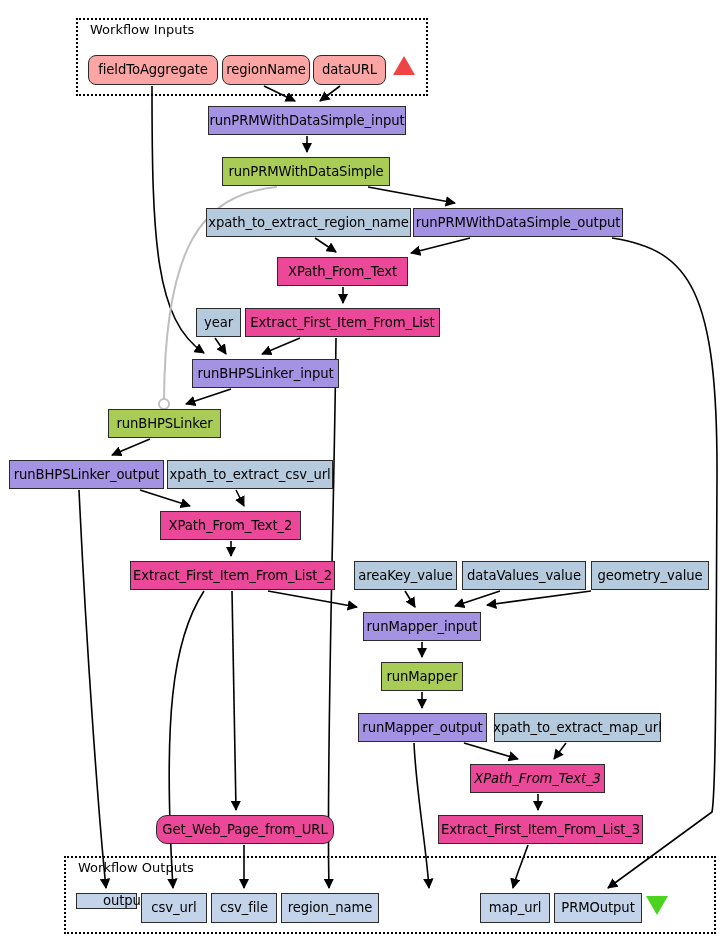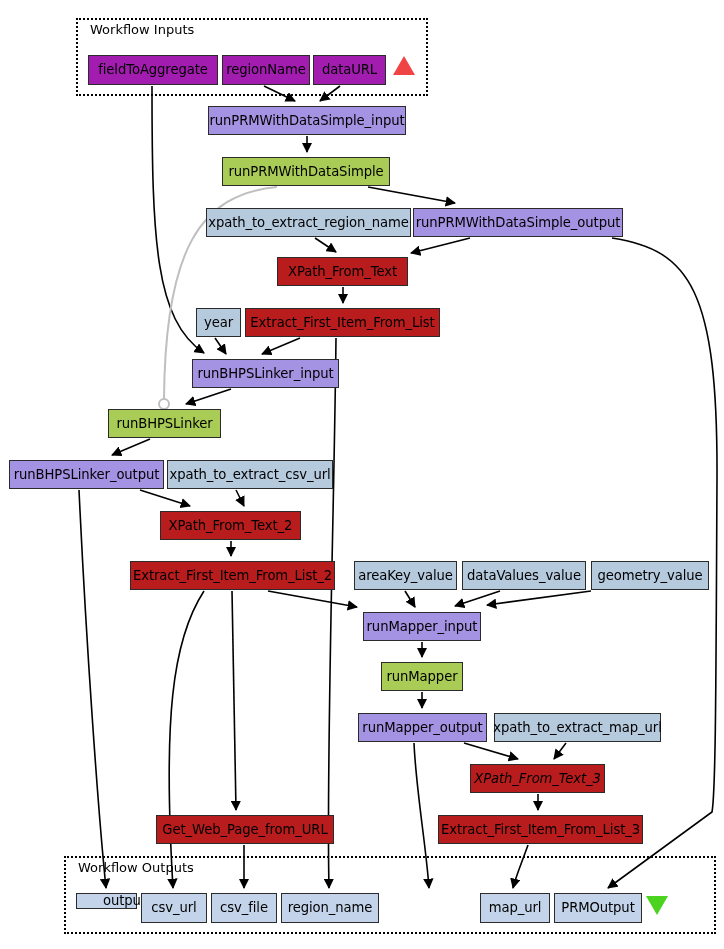--- a/index.html
+++ b/index.html
@@ -43,26 +43,26 @@
     display: flex;
     align-items: center;
     justify-content: center;
     font-size: 13.2px;
     line-height: 14px;
     color: #000000;
     white-space: nowrap;
     text-align: center;
     letter-spacing: -0.1px;
   }
-  .n-input    { background: #a21caf; }
+  .n-input    { background: #fca5a5; border-radius: 8px; }
   .n-output   { background: #c3d4ea; }
   .n-constant { background: #b6cade; }
   .n-port     { background: #a492e2; }
   .n-proc     { background: #a8cc55; }
-  .n-service  { background: #b91c1c; }
+  .n-service  { background: #ec4899; }
   .tri {
     position: absolute;
     width: 0;
     height: 0;
   }
   .tri-up {
     border-left: 11px solid transparent;
     border-right: 11px solid transparent;
     border-bottom: 19px solid #f04343;
   }
@@ -161,21 +161,21 @@
   <div class="node n-constant" style="left:354px; top:561px; width:103px; height:29px;">areaKey_value</div>
   <div class="node n-constant" style="left:462px; top:561px; width:124px; height:29px;">dataValues_value</div>
   <div class="node n-constant" style="left:591px; top:561px; width:118px; height:29px;">geometry_value</div>
 
   <div class="node n-port" style="left:363px; top:612px; width:118px; height:29px;">runMapper_input</div>
   <div class="node n-proc" style="left:381px; top:662px; width:82px; height:29px;">runMapper</div>
   <div class="node n-port" style="left:358px; top:713px; width:129px; height:29px;">runMapper_output</div>
   <div class="node n-constant" style="left:494px; top:713px; width:167px; height:29px;">xpath_to_extract_map_url</div>
 
   <div class="node n-service" style="left:470px; top:764px; width:135px; height:29px;font-style:italic;">XPath_From_Text_3</div>
-  <div class="node n-service" style="left:156px; top:815px; width:178px; height:29px;">Get_Web_Page_from_URL</div>
+  <div class="node n-service" style="left:156px; top:815px; width:178px; height:29px;border-radius:11px;">Get_Web_Page_from_URL</div>
   <div class="node n-service" style="left:438px; top:815px; width:205px; height:29px;">Extract_First_Item_From_List_3</div>
 
   <div class="node n-output" style="left:76px; top:893px; width:61px; height:16px;padding-left:36px;">output</div>
   <div class="node n-output" style="left:141px; top:893px; width:66px; height:30px;">csv_url</div>
   <div class="node n-output" style="left:211px; top:893px; width:66px; height:30px;">csv_file</div>
   <div class="node n-output" style="left:281px; top:893px; width:98px; height:30px;">region_name</div>
   <div class="node n-output" style="left:480px; top:893px; width:70px; height:30px;">map_url</div>
   <div class="node n-output" style="left:554px; top:893px; width:88px; height:30px;">PRMOutput</div>
 
 </div>

